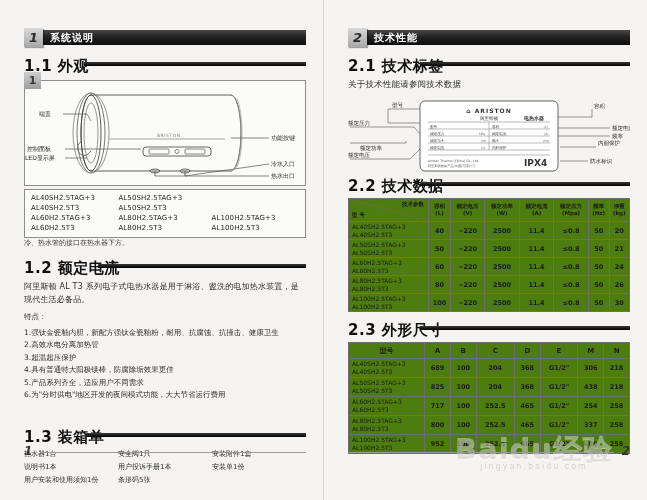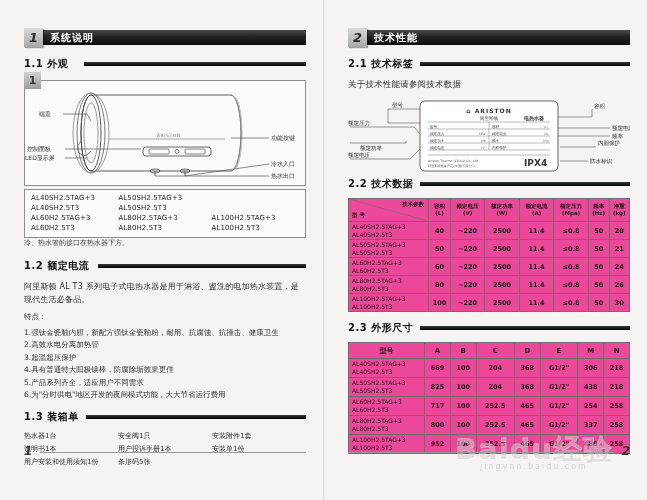--- a/index.html
+++ b/index.html
@@ -31,21 +31,21 @@
     box-shadow:1px 1px 1px rgba(0,0,0,.35);
   }
   .banner .btitle{
     position:absolute;left:26px;top:1px;color:#fff;font-weight:bold;
     font-size:10px;letter-spacing:1px;
   }
 
   
   .sub{position:relative;height:14px;margin-top:11px;}
   .sub .stitle{
-    position:absolute;left:0;top:0;font-size:10px;font-weight:bold;color:#111;
+    position:absolute;left:0;top:0;font-size:15px;font-weight:bold;color:#111;
     letter-spacing:.5px;white-space:nowrap;
   }
   .sub .rule{
     position:absolute;right:0;top:5px;height:4px;
     background:linear-gradient(to bottom,#3a3a3a,#000);
   }
 
   .para{font-size:8px;color:#2e2e2e;line-height:13px;margin-top:7px;letter-spacing:.2px;}
   .note{font-size:7px;color:#3a3a3a;margin-top:0;}
   .li{font-size:7.5px;color:#2e2e2e;line-height:12.5px;}
@@ -68,21 +68,21 @@
   .mrow span{display:block;}
   .mc1{width:92px;}
   .mc2{width:98px;}
   .mc3{width:92px;}
 
   
   .labelfig{position:relative;height:78px;margin-top:6px;}
   .labelfig svg{position:absolute;left:0;top:0;}
 
   
-  table{border-collapse:collapse;margin-top:7px;background:#ec4899;}
+  table{border-collapse:collapse;margin-top:7px;background:#4d7c0f;}
   .t1{width:282px;}
   td,th{border:1px solid #6e6e6e;font-size:6px;color:#1b1b1b;text-align:center;padding:0;}
   .t1 .hd{height:22px;font-weight:bold;font-size:5.5px;line-height:7px;}
   .t1 .modelcell{text-align:left;padding-left:3px;font-size:6px;line-height:8px;height:17px;}
   .t1 .val{font-weight:bold;font-size:6.5px;}
   .t1 col.c0{width:80px;}
   .corner{position:relative;height:22px;}
   .corner .cl{position:absolute;left:3px;bottom:2px;font-weight:bold;font-size:5.5px;}
   .corner .cr{position:absolute;right:4px;top:2px;font-weight:bold;font-size:5.5px;}
   .corner .slash{position:absolute;left:0;top:0;width:100%;height:100%;}
@@ -223,21 +223,21 @@
 
       <div class="para">阿里斯顿 AL T3 系列电子式电热水器是用于淋浴、盥洗的电加热水装置，是现代生活必备品。</div>
       <div class="li" style="margin-top:5px;">特点：</div>
       <div class="li" style="margin-top:3px;">1.强钛金瓷釉内胆，新配方强钛金瓷釉粉，耐用、抗腐蚀、抗撞击、健康卫生</div>
       <div class="li">2.高效水电分离加热管</div>
       <div class="li">3.超温超压保护</div>
       <div class="li">4.具有普通特大阳极镁棒，防腐除垢效果更佳</div>
       <div class="li">5.产品系列齐全，适应用户不同需求</div>
       <div class="li">6.为"分时供电"地区开发的夜间模式功能，大大节省运行费用</div>
 
-      <div class="sub" style="margin-top:8px;">
+      <div class="sub" style="margin-top:26px;">
         <div class="stitle"><span>1.3</span>&nbsp;<span>装箱单</span></div>
         <div class="rule" style="left:62px;"></div>
       </div>
 
       <div class="pack">
         <div>热水器1台</div>
         <div>安全阀1只</div>
         <div>安装附件1套</div>
         <div>说明书1本</div>
         <div>用户投诉手册1本</div>

